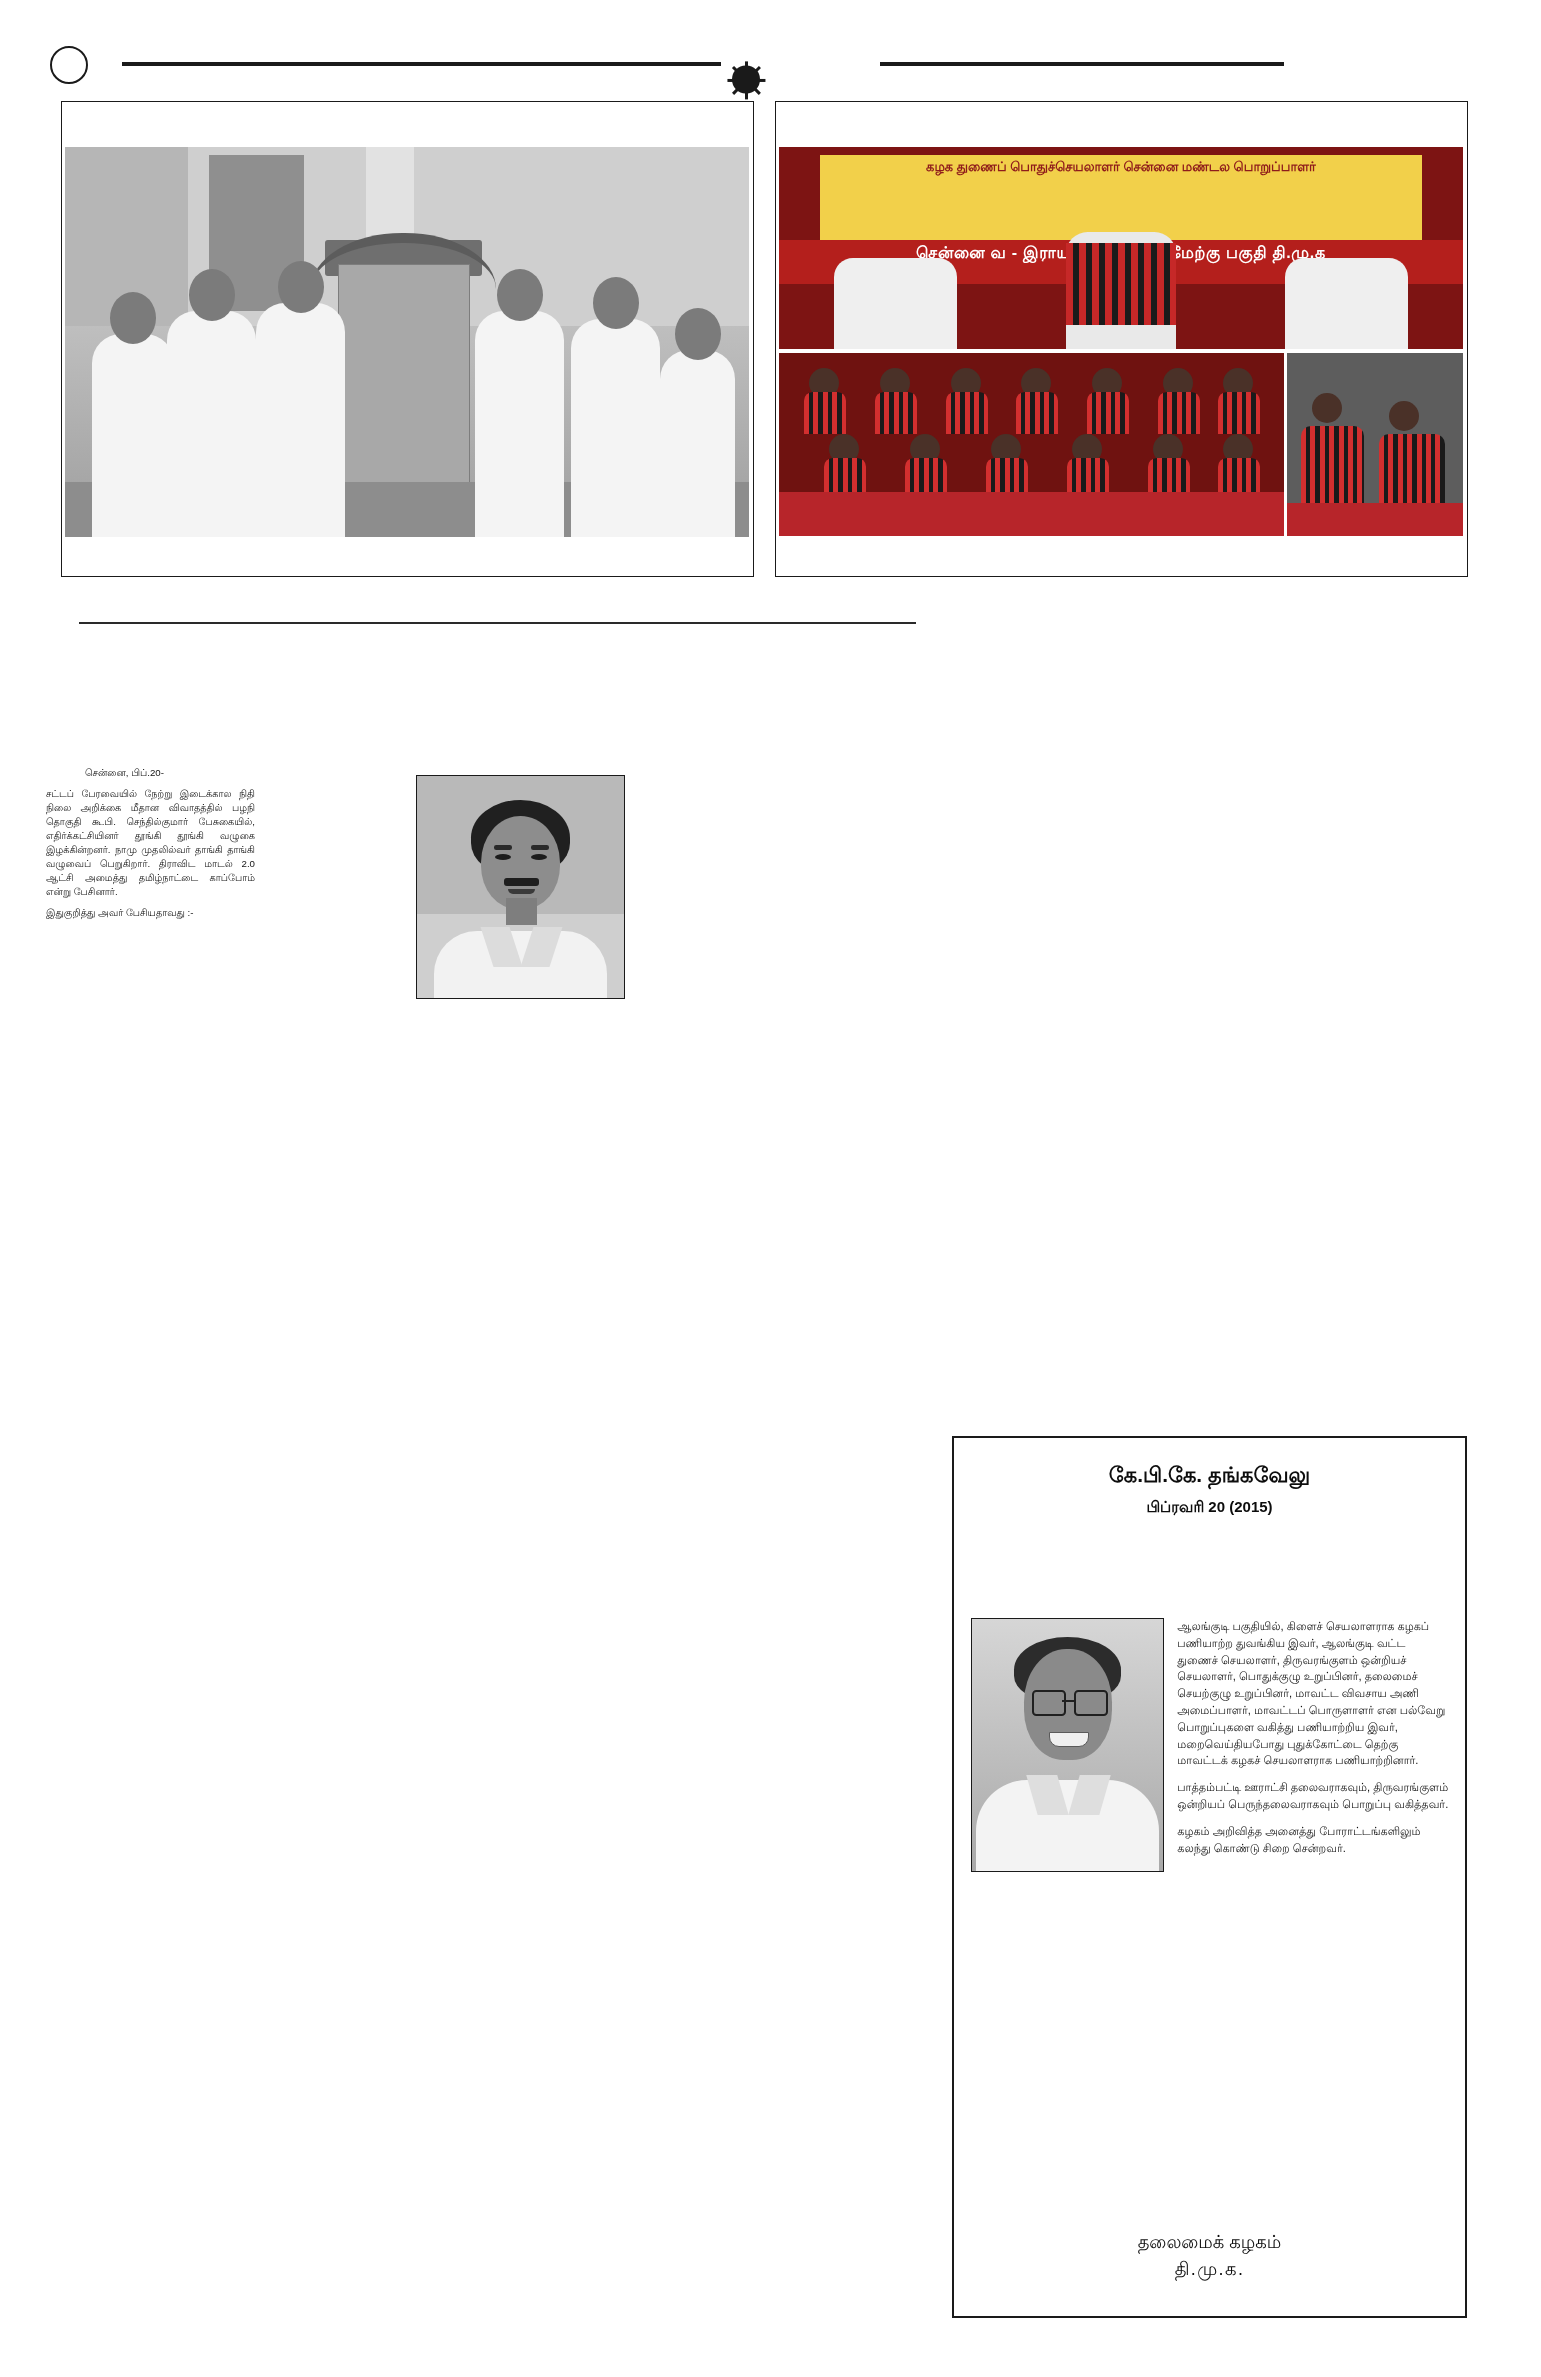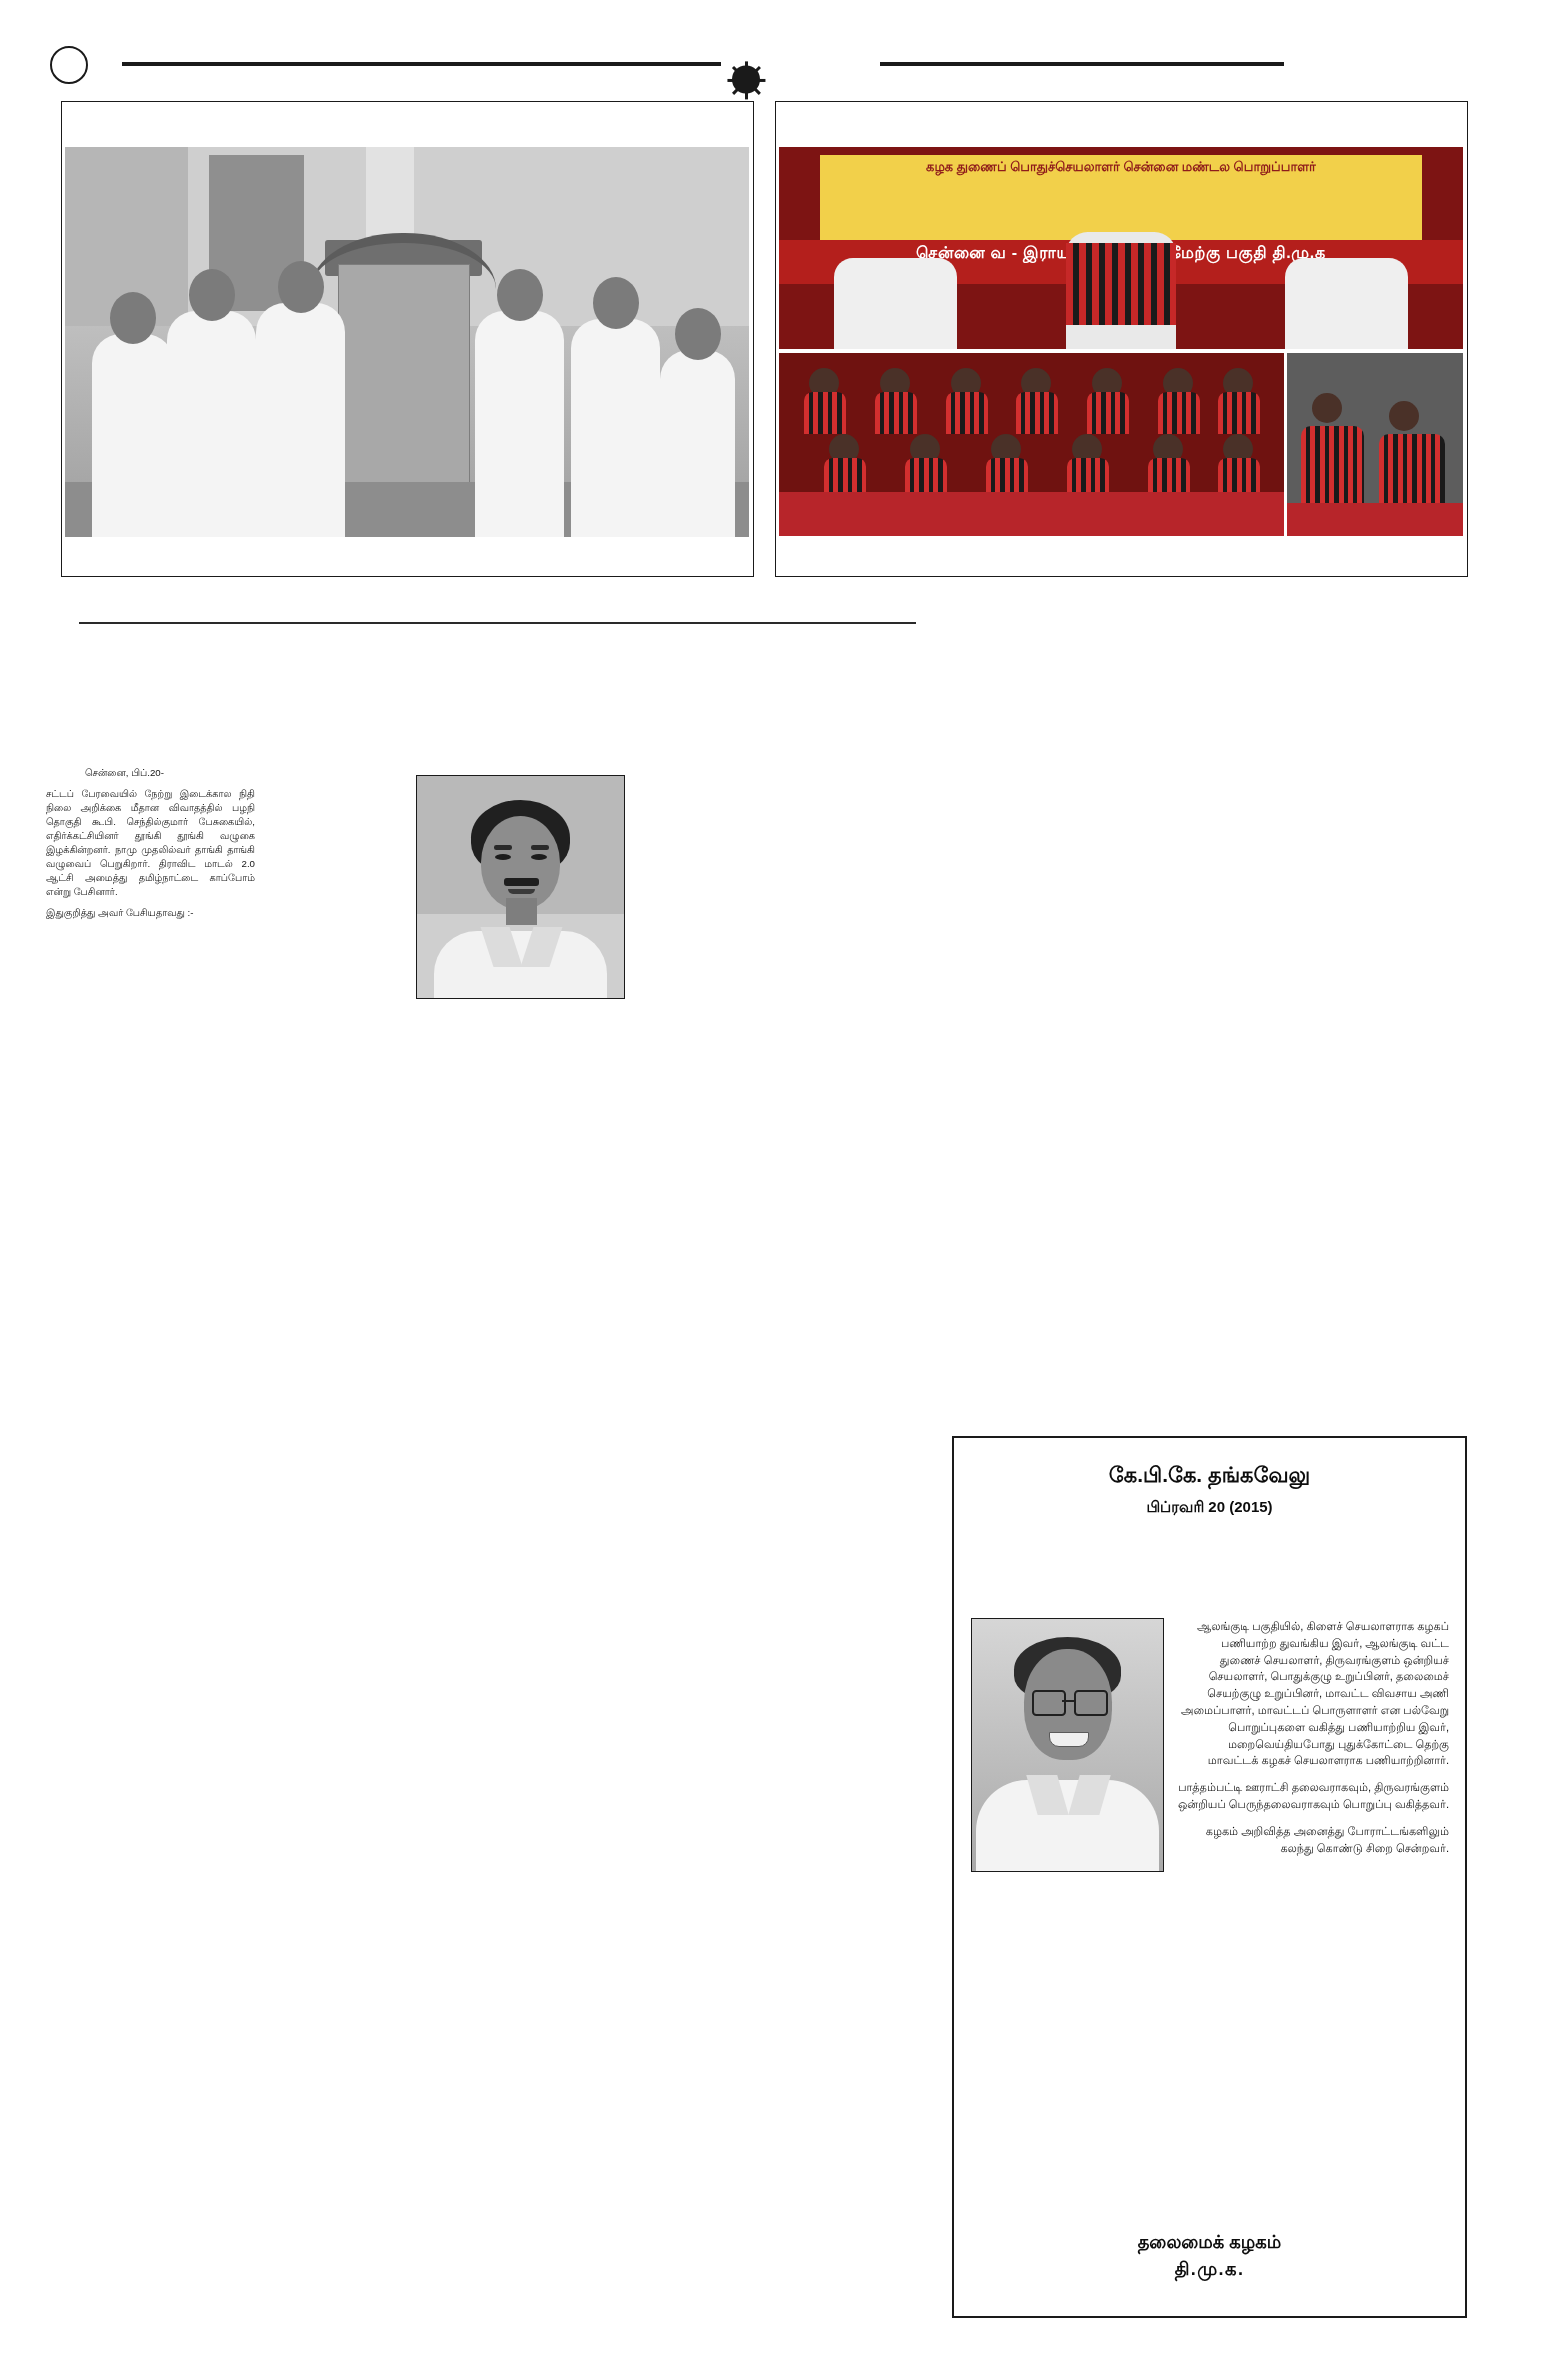--- a/index.html
+++ b/index.html
@@ -245,33 +245,33 @@
   .mem-photo .bridge { position:absolute; left:47%; top:32%; width:6%; height:2.2px; background:#1f1f1f; }
   .mem-photo .mouth { position:absolute; left:40%; top:45%; width:20%; height:5%; background:#efefef; border-radius:0 0 10px 10px; border:0.7px solid #5a5a5a; }
   .mem-photo .shirt { position:absolute; left:2%; bottom:0; width:96%; height:36%; background:#f3f3f3; border-radius:51px 51px 0 0; }
   .mem-photo .collar-l { position:absolute; left:31%; bottom:22%; width:16%; height:16%; background:#dedede; transform:skewX(16deg); }
   .mem-photo .collar-r { position:absolute; left:53%; bottom:22%; width:16%; height:16%; background:#dedede; transform:skewX(-16deg); }
 
   .mem-text {
     flex: 1 1 auto;
     font-size: 11.2px;
     line-height: 1.5;
-    text-align: right;
+    text-align: left;
     color: #121212;
   }
   .mem-text p { margin: 0 0 10px 0; }
 
   .mem-footer {
     position: absolute;
     left: 0;
     bottom: 33px;
     width: 100%;
     text-align: center;
     font-size: 18px;
-    font-weight: bold;
+    font-weight: normal;
     line-height: 1.5;
     color: #0d0d0d;
   }
   .mem-footer .l2 { letter-spacing: 1.4px; }
 </style>
 </head>
 <body>
 
 <div class="masthead">
   <div class="mast-circle"></div>

